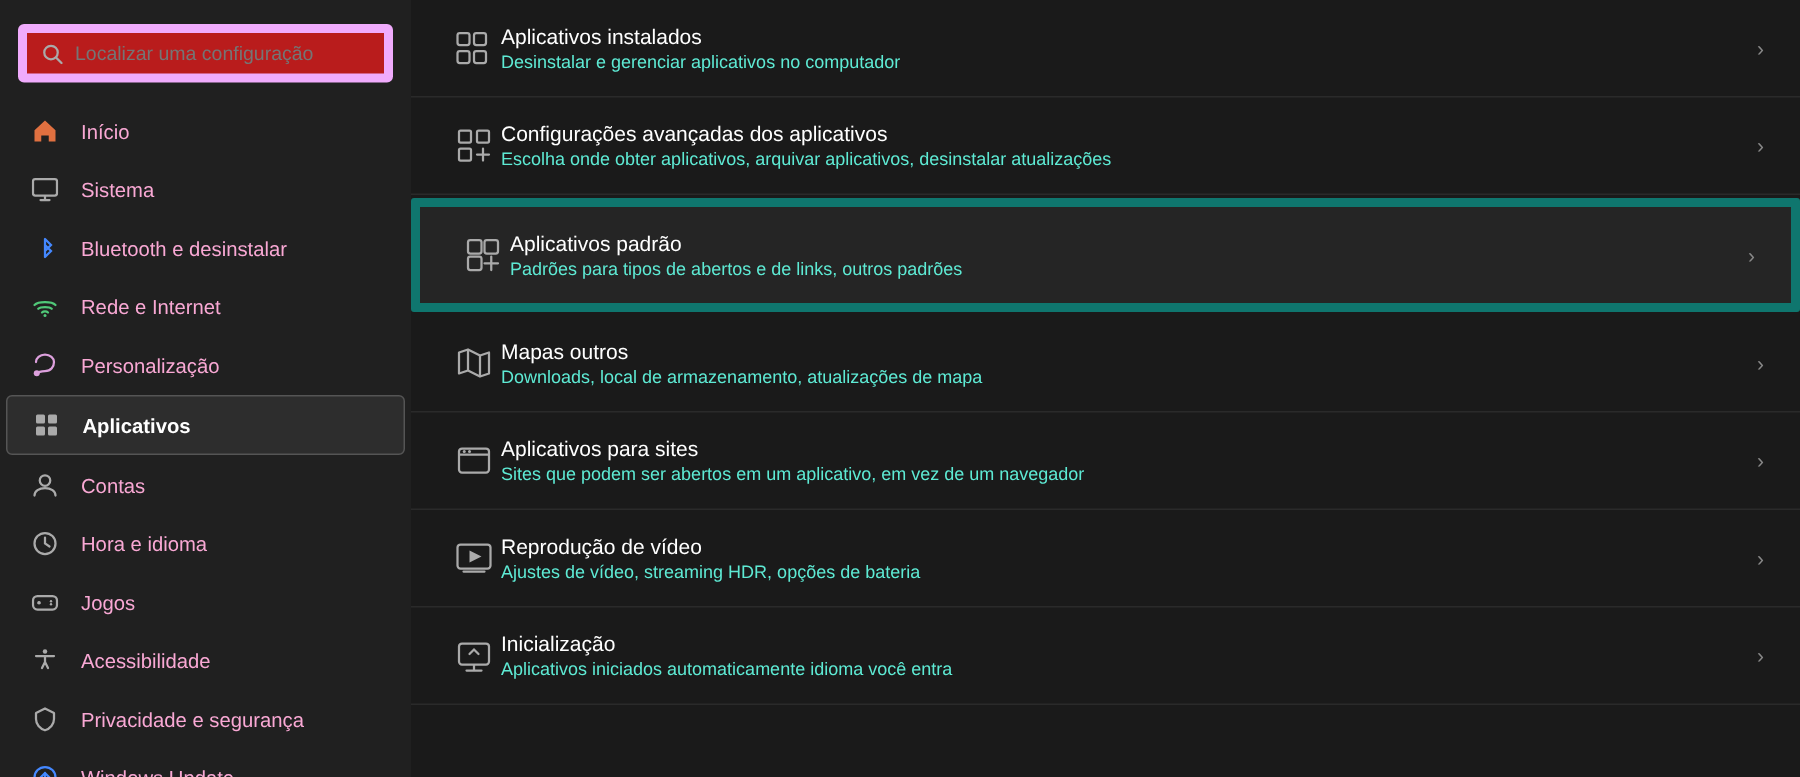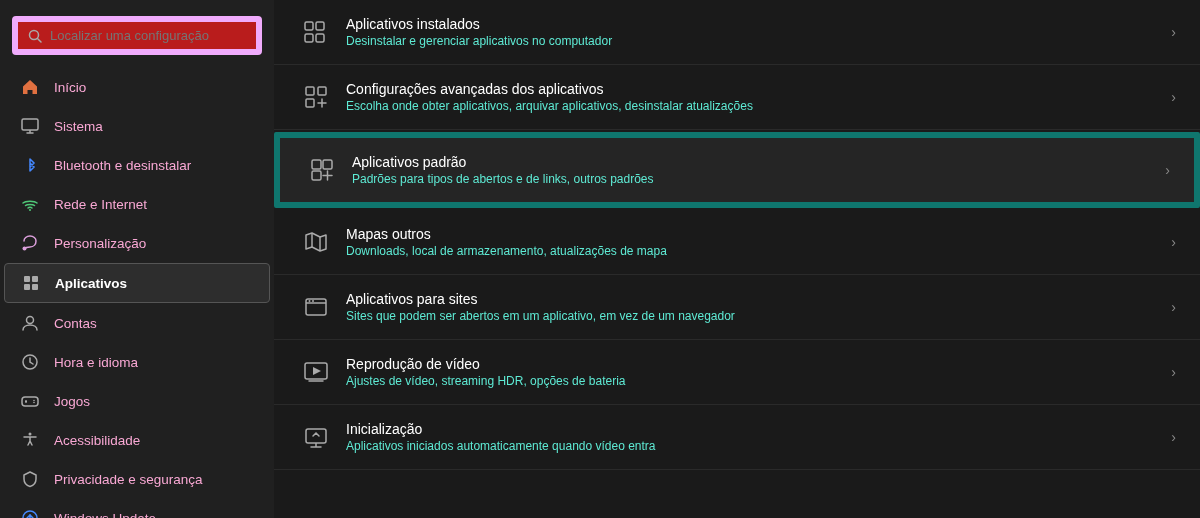--- a/index.html
+++ b/index.html
@@ -95,21 +95,21 @@
     .main-content::-webkit-scrollbar { width: 6px; }
     .main-content::-webkit-scrollbar-track { background: transparent; }
     .main-content::-webkit-scrollbar-thumb { background: #444; border-radius: 3px; }
 
     .settings-item {
       display: flex;
       align-items: center;
       padding: 14px 24px;
       border-bottom: 1px solid #2a2a2a;
       cursor: pointer;
-      gap: 12px;
+      gap: 0;
       position: relative;
       transition: background 0.15s;
     }
     .settings-item.highlighted {
       background-color: #252525;
       border: 6px solid #0f766e;
       border-radius: 2px;
       margin: 2px 0;
     }
     .settings-item-icon {
@@ -391,18 +391,18 @@
     <div class="settings-item-icon">
       <svg width="28" height="28" viewBox="0 0 28 28" fill="none">
         <rect x="4" y="6" width="20" height="14" rx="2" stroke="#aaa" stroke-width="1.5"></rect>
         <line x1="9" y1="24" x2="19" y2="24" stroke="#aaa" stroke-width="1.5" stroke-linecap="round"></line>
         <line x1="14" y1="20" x2="14" y2="24" stroke="#aaa" stroke-width="1.5"></line>
         <path d="M11 13L14 10L17 13" stroke="#aaa" stroke-width="1.5" stroke-linecap="round"></path>
       </svg>
     </div>
     <div class="settings-item-text">
       <span class="settings-item-title">Inicialização</span>
-      <span class="settings-item-desc">Aplicativos iniciados automaticamente quando vídeo entra</span>
+      <span class="settings-item-desc">Aplicativos iniciados automaticamente idioma você entra</span>
     </div>
     <span class="chevron">›</span>
   </div>
 
 </div>
 
 </body></html>

